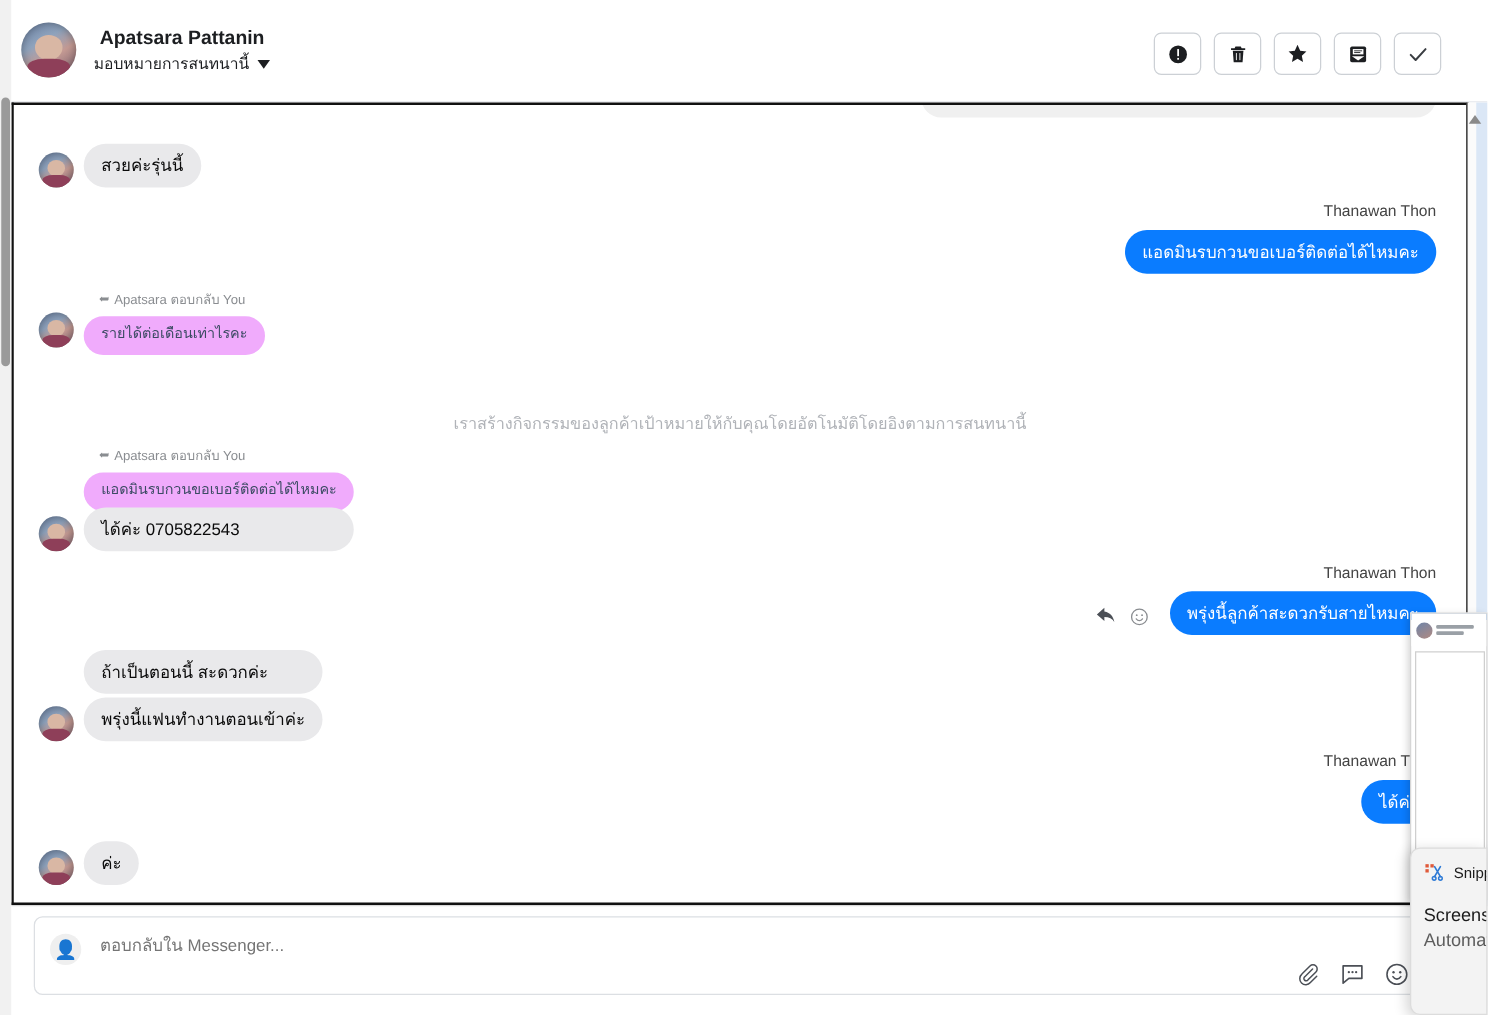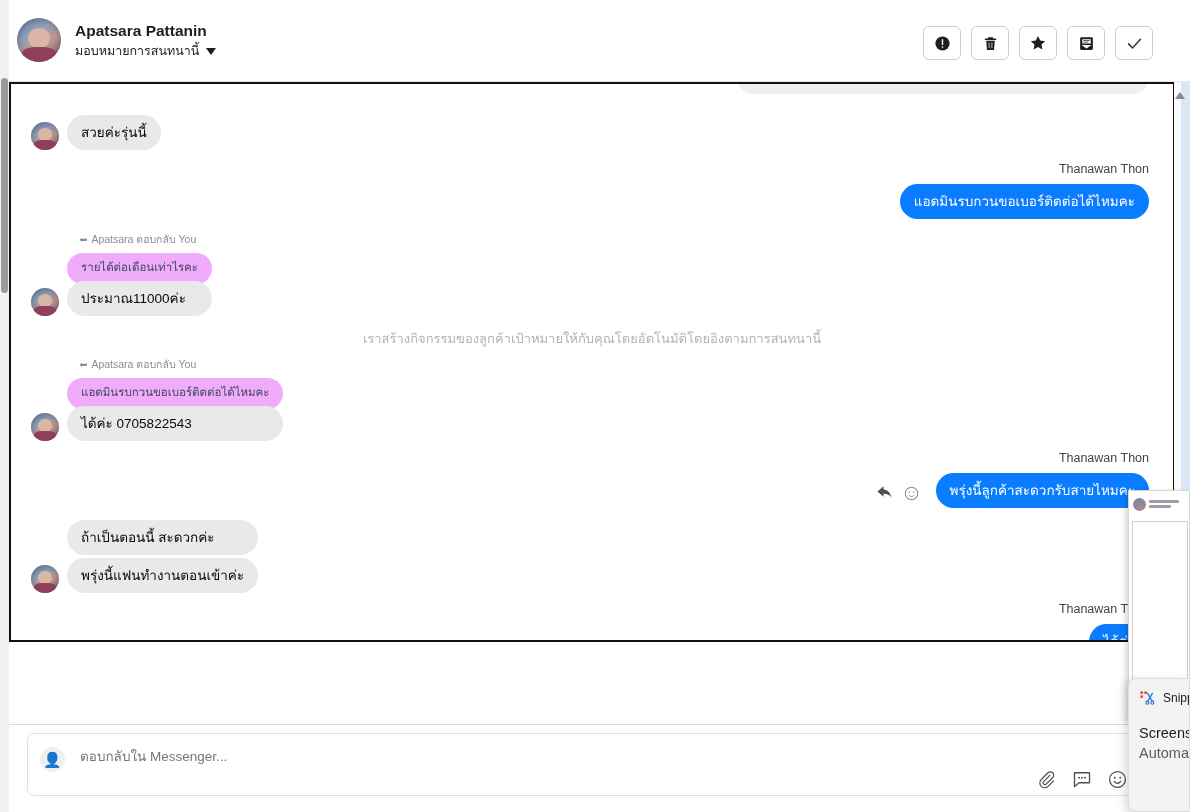--- a/index.html
+++ b/index.html
@@ -53,21 +53,21 @@
   .avatar::after {
     content: ""; position: absolute; left: 12%; bottom: 0;
     width: 76%; height: 34%; border-radius: 40% 40% 0 0;
     background: #8e3f59;
   }
   .avatar.hdr { width: 44px; height: 44px; }
   .avatar.msg { width: 28px; height: 28px; }
 
   #conv-header .name {
     font-size: 15.5px; font-weight: bold; color: #1c1e21;
-    line-height: 18px; margin-bottom: 4px;
+    line-height: 18px; margin-bottom: 4px; text-align: center;
   }
   #conv-header .assign {
     display: flex; align-items: center; gap: 7px;
     font-size: 12.5px; color: #1c1e21; line-height: 15px;
   }
   .caret-down {
     width: 0; height: 0; border-left: 5px solid transparent;
     border-right: 5px solid transparent; border-top: 7px solid #1c1e21;
   }
 
@@ -77,21 +77,21 @@
   }
   .hdr-btn {
     width: 38px; height: 34px; border: 1px solid #ccd0d5; border-radius: 6px;
     background: #fff; display: flex; align-items: center; justify-content: center;
     cursor: pointer;
   }
   .hdr-btn svg { display: block; }
 
   
   #thread-panel {
-    position: absolute; left: 0; top: 82px; width: 1166px; height: 560px;
+    position: absolute; left: 0; top: 82px; width: 1166px; height: 642px;
     background: #ffffff;
     border: 2px solid #111111;
     border-right: none;
     overflow: hidden;
   }
   #thread-scroll-edge {
     position: absolute; left: 1164px; top: 82px; width: 17px; height: 642px;
     background: #fbfbfb; border-left: 1px solid #111;
     border-right: 9px solid #dbe7f6;
   }
@@ -330,21 +330,20 @@
       </div>
 
       <div class="row left" style="top:147px; align-items:flex-end;">
         <div class="avatar msg"></div>
         <div class="stack">
           <div class="reply-ref">
             <span class="arrow-glyph">➥</span>
             <span>Apatsara ตอบกลับ You</span>
           </div>
           <div class="quote-bubble">รายได้ต่อเดือนเท่าไรคะ</div>
-          <div class="bubble them quote-owner">ประมาณ11000ค่ะ</div>
         </div>
       </div>
 
       <div class="system-note" style="top:244px;font-family:Liberation Serif, serif;">เราสร้างกิจกรรมของลูกค้าเป้าหมายให้กับคุณโดยอัตโนมัติโดยอิงตามการสนทนานี้</div>
 
       <div class="row left" style="top:272px; align-items:flex-end;">
         <div class="avatar msg"></div>
         <div class="stack">
           <div class="reply-ref">
             <span class="arrow-glyph">➥</span>

